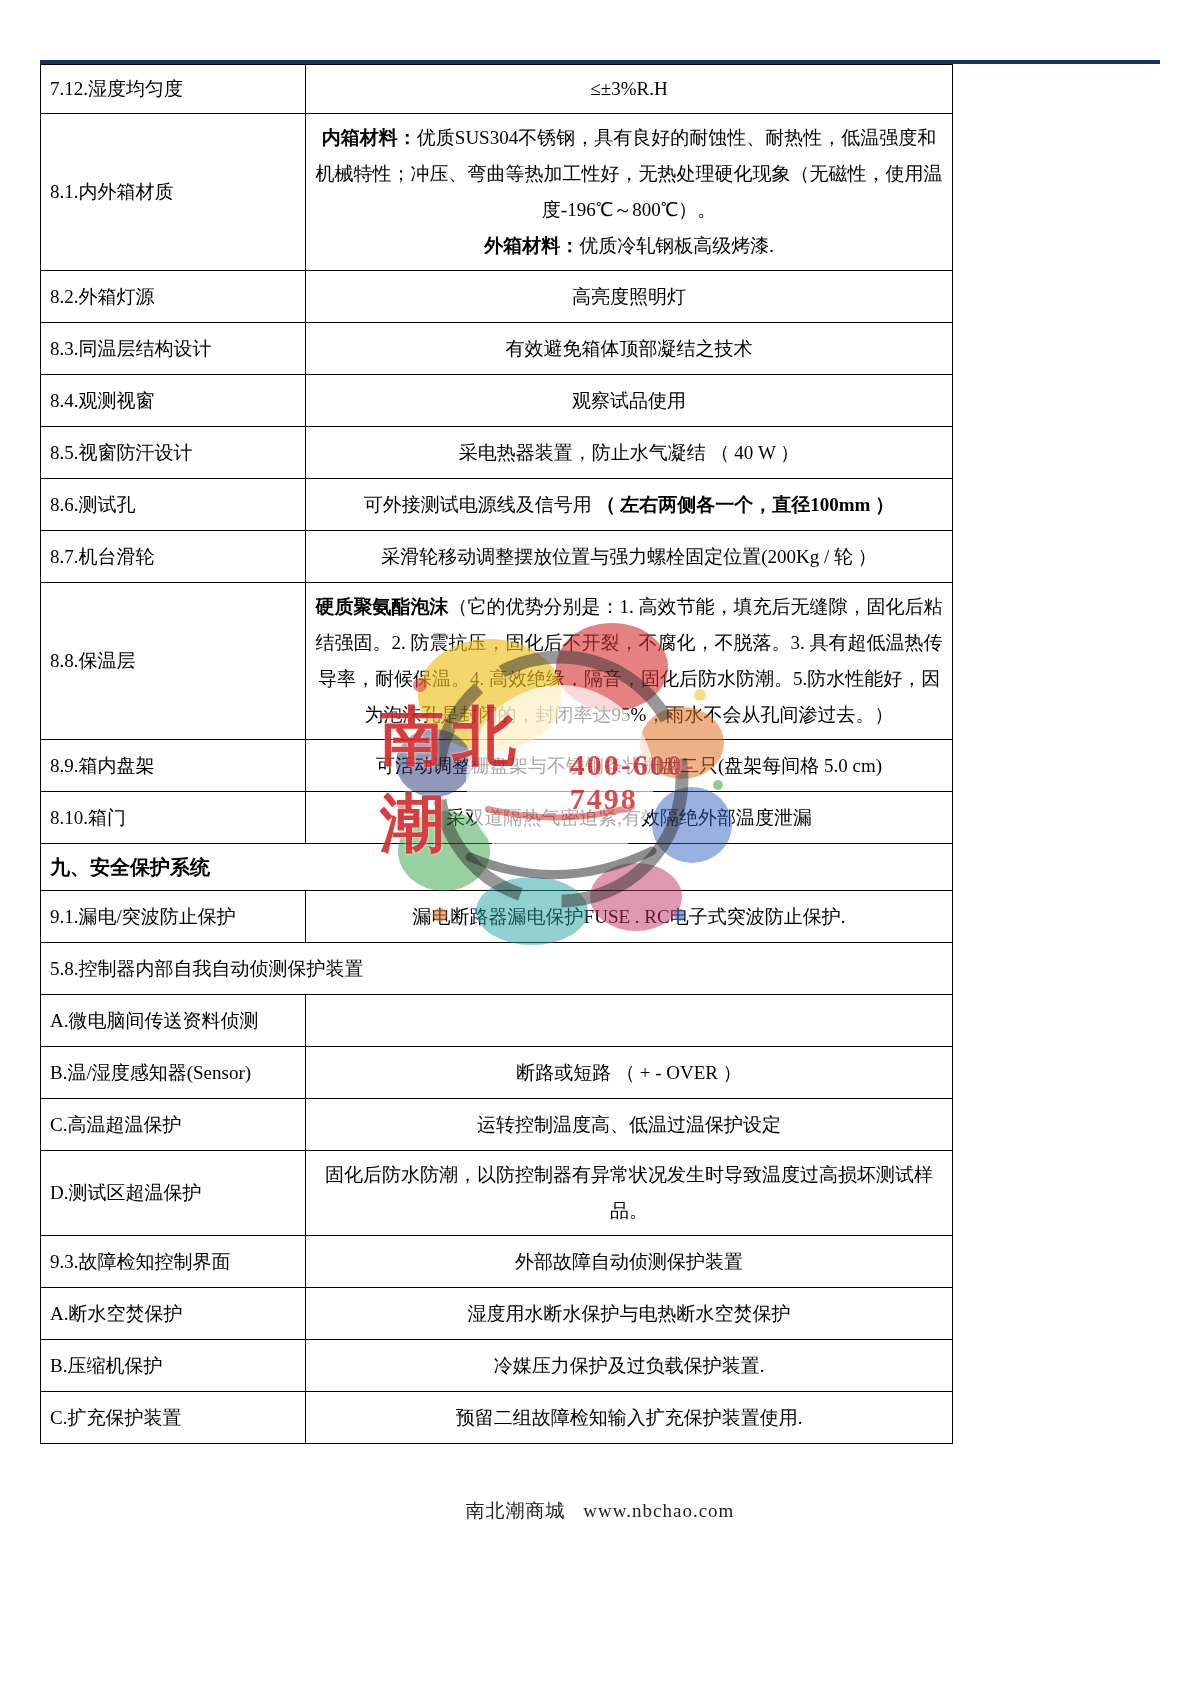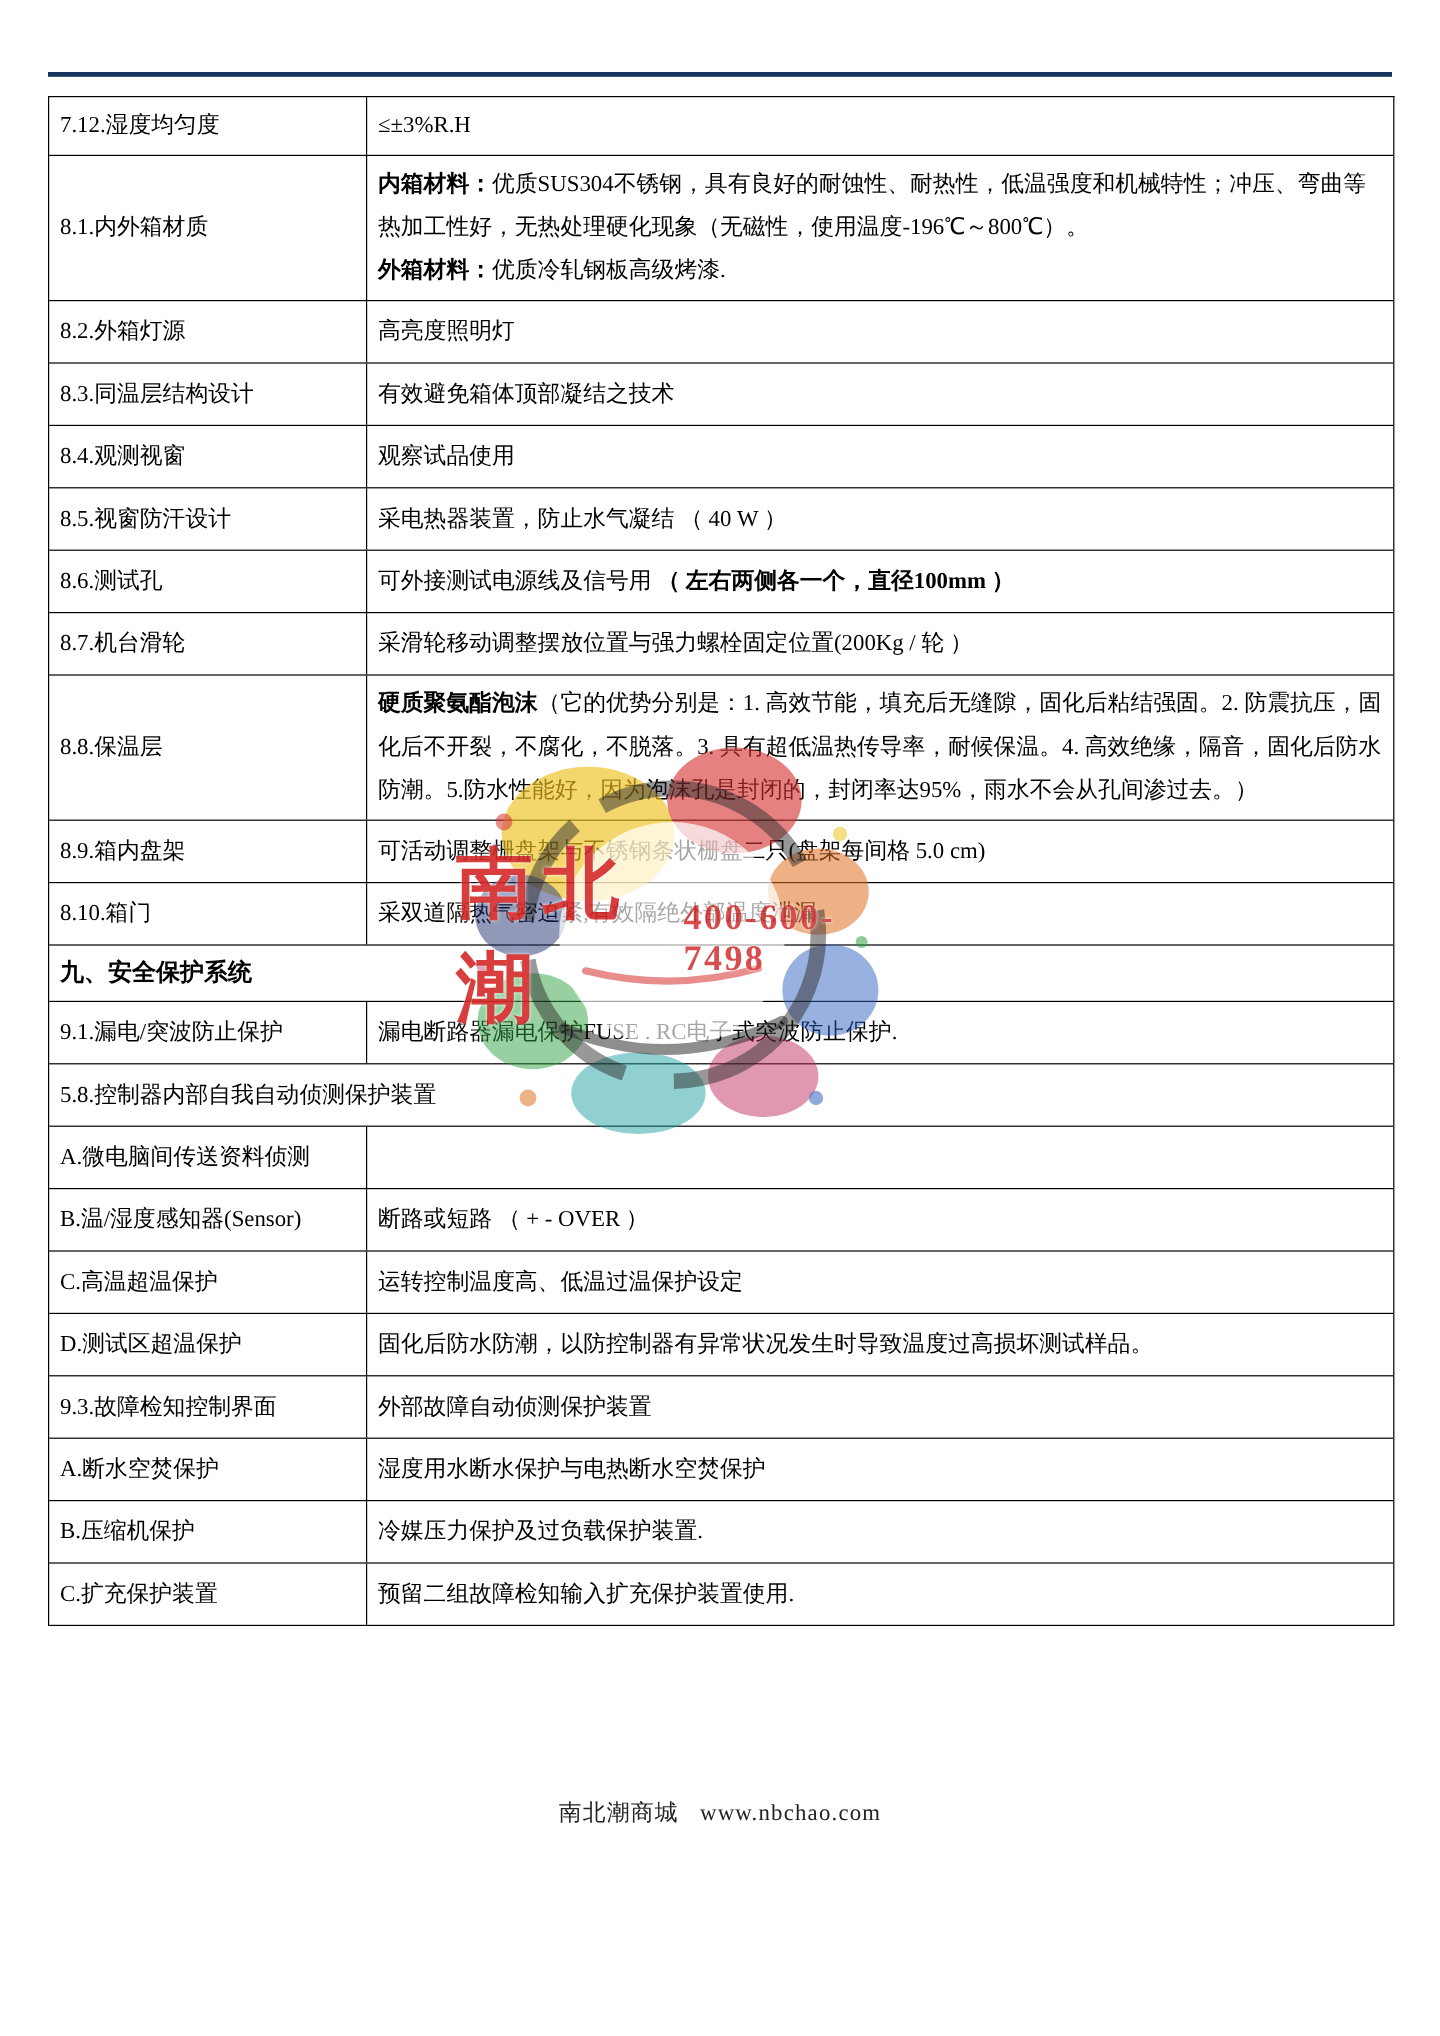--- a/index.html
+++ b/index.html
@@ -7,32 +7,32 @@
   body {
     width:1200px; height:1697px; position:relative;
     font-family:"Liberation Serif", serif; color:#000;
     overflow:hidden;
   }
   .top-rule {
     position:absolute; left:40px; top:60px; width:1120px; height:4px;
     background:#17365D;
   }
   .spec-table {
-    position:absolute; left:40px; top:80px; width:1122px;
+    position:absolute; left:40px; top:64px; width:913px;
     border:1px solid #000; border-bottom:none; background:transparent;
   }
   .trow { display:flex; align-items:stretch; border-bottom:1px solid #000; min-height:52px; }
   .trow.section { min-height:47px; }
   .trow.first { min-height:47px; }
   .cell {
     padding:6px 9px; display:flex; flex-direction:column; justify-content:center;
     font-size:19px; line-height:30px;
   }
   .label-cell { width:265px; flex-shrink:0; border-right:1px solid #000; }
-  .value-cell { flex:1 1 auto; }
+  .value-cell { flex:1 1 auto;text-align:center; }
   .cell.full { flex:1 1 auto; }
   .trow.section .cell { font-weight:bold; font-size:20px; }
   .para { line-height:36px; }
   .bold { font-weight:bold; }
 
   .footer {
     position:absolute; left:0; top:1498px; width:100%;
     text-align:center; font-size:19px; color:#222; letter-spacing:1px;
   }
   .footer span { margin:0 6px; }

